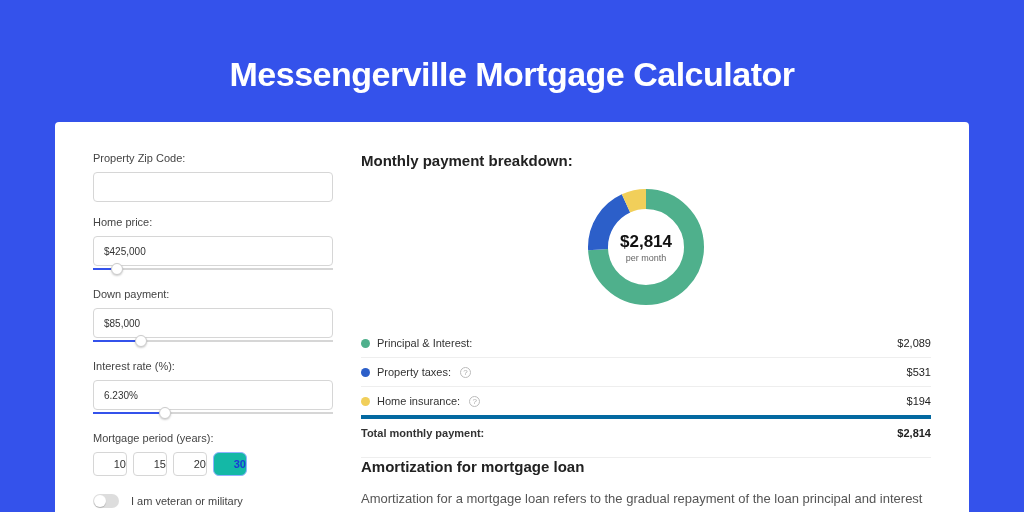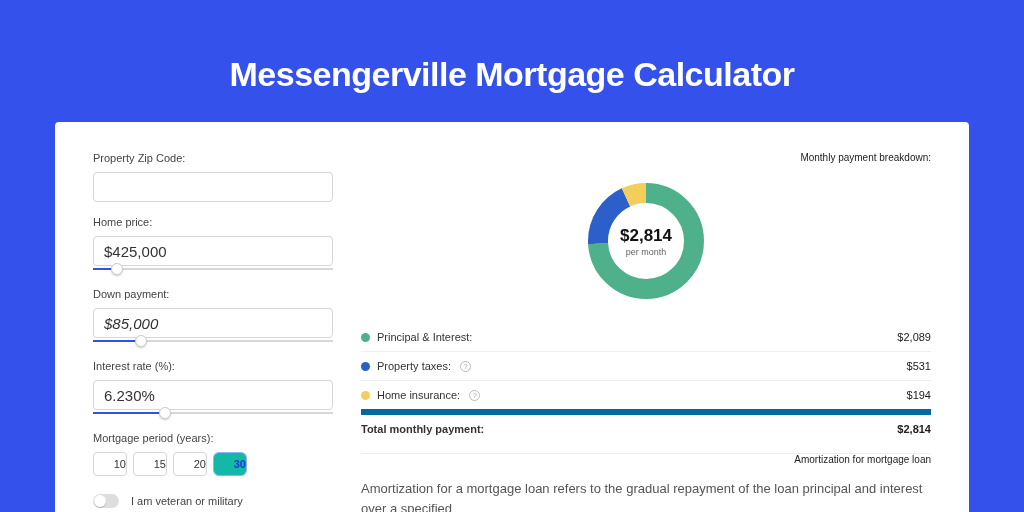--- a/index.html
+++ b/index.html
@@ -43,21 +43,21 @@
     margin-bottom: 8px;
     display: block;
   }
   .field-group { margin-bottom: 14px; }
   .text-input {
     width: 100%;
     height: 30px;
     border: 1px solid #d6d6d6;
     border-radius: 4px;
     padding: 0 10px;
-    font-size: 15px;
+    font-size: 10px;
     color: #333;
     background: #fff;
   }
   .slider-wrap {
     position: relative;
     height: 10px;
     margin-top: -2px;
   }
   .slider-track {
     height: 2px;
@@ -75,21 +75,21 @@
   .slider-thumb {
     width: 12px; height: 12px;
     background: #fff;
     border: 1px solid #ccc;
     border-radius: 50%;
     position: absolute;
     top: -1px;
     box-shadow: 0 1px 2px rgba(0,0,0,.2);
   }
   .dp-row { display: flex; gap: 8px; }
-  .dp-row .text-input:first-child { flex: 2; font-style: italic; }
+  .dp-row .text-input:first-child { flex: 2; }
   .dp-row .text-input:last-child { flex: 1; }
   .period-row { display: flex; gap: 6px; }
   .period-btn {
     border: 1px solid #d6d6d6;
     background: #fff;
     border-radius: 4px;
     width: 34px; height: 24px;
     font-size: 11px;
     color: #333;
     cursor: pointer;
@@ -117,25 +117,24 @@
   .toggle-knob {
     width: 12px; height: 12px;
     background: #fff;
     border-radius: 50%;
     position: absolute;
     top: 1px; left: 1px;
     box-shadow: 0 1px 1px rgba(0,0,0,.2);
   }
   .toggle-label { font-size: 11px; color: #444; }
   .section-title {
-    font-size: 10px;
-    font-weight: 400;
+    font-size: 15px;
+    font-weight: 700;
     color: #222;
     margin-bottom: 14px;
-    text-align: right;
   }
   .donut-area {
     display: flex;
     justify-content: center;
     margin-bottom: 18px;
   }
   .donut {
     position: relative;
     width: 128px; height: 128px;
   }
@@ -156,21 +155,21 @@
     justify-content: space-between;
     padding: 8px 0;
     border-top: 1px solid #eee;
     font-size: 11px;
   }
   .legend-row:first-of-type { border-top: none; }
   .legend-left { display: flex; align-items: center; gap: 7px; }
   .dot { width: 9px; height: 9px; border-radius: 50%; display: inline-block; }
   .legend-label { color: #333; text-align: center; }
   .legend-val { color: #222; }
-  .legend-row.total { font-weight: 700; border-top: 6px solid #0369a1; }
+  .legend-row.total { font-weight: 700; border-top: 4px solid #0369a1; }
   .help-icon {
     width: 11px; height: 11px;
     border: 1px solid #bbb;
     border-radius: 50%;
     color: #aaa;
     font-size: 8px;
     display: inline-flex;
     align-items: center;
     justify-content: center;
     margin-left: 2px;

